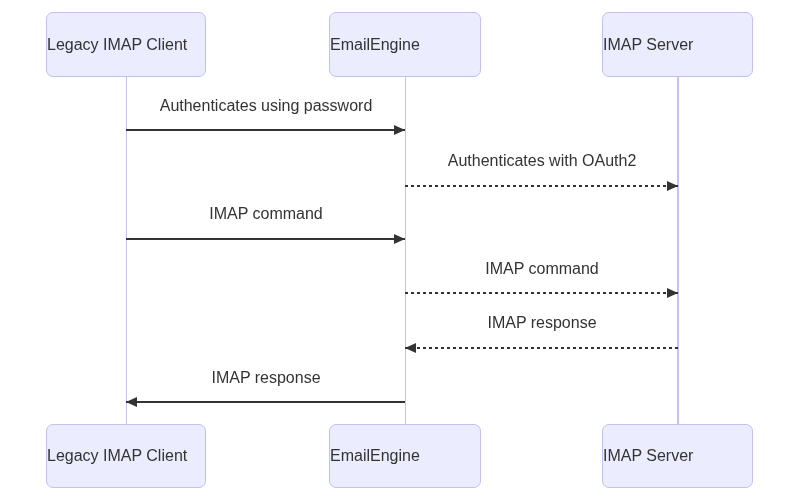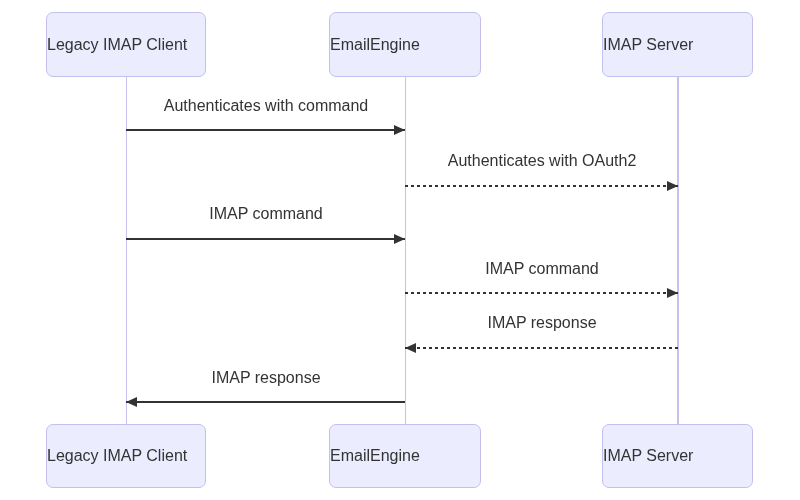--- a/index.html
+++ b/index.html
@@ -84,21 +84,21 @@
   <div class="actor-box" style="left:46px; top:424px; width:160px; height:64px;">
     <span>Legacy IMAP Client</span>
   </div>
   <div class="actor-box" style="left:329px; top:424px; width:152px; height:64px;">
     <span>EmailEngine</span>
   </div>
   <div class="actor-box" style="left:602px; top:424px; width:151px; height:64px;">
     <span>IMAP Server</span>
   </div>
 
-  <div class="msg-label" style="left:116px; top:97px;">Authenticates with command</div>
+  <div class="msg-label" style="left:116px; top:97px;">Authenticates using password</div>
   <div class="msg-line solid" style="left:126px; top:129px; width:279px;"></div>
   <div class="arrowhead right" style="left:394px; top:125px;"></div>
 
   <div class="msg-label" style="left:392px; top:152px;">Authenticates with OAuth2</div>
   <div class="msg-line dashed" style="left:405px; top:185px; width:273px;"></div>
   <div class="arrowhead right" style="left:667px; top:181px;"></div>
 
   <div class="msg-label" style="left:116px; top:205px;">IMAP command</div>
   <div class="msg-line solid" style="left:126px; top:238px; width:279px;"></div>
   <div class="arrowhead right" style="left:394px; top:234px;"></div>

